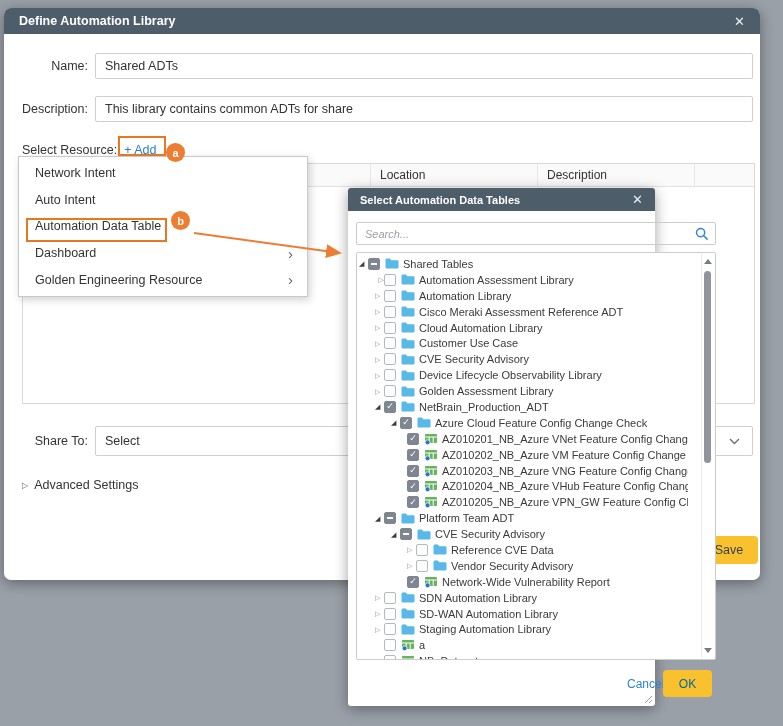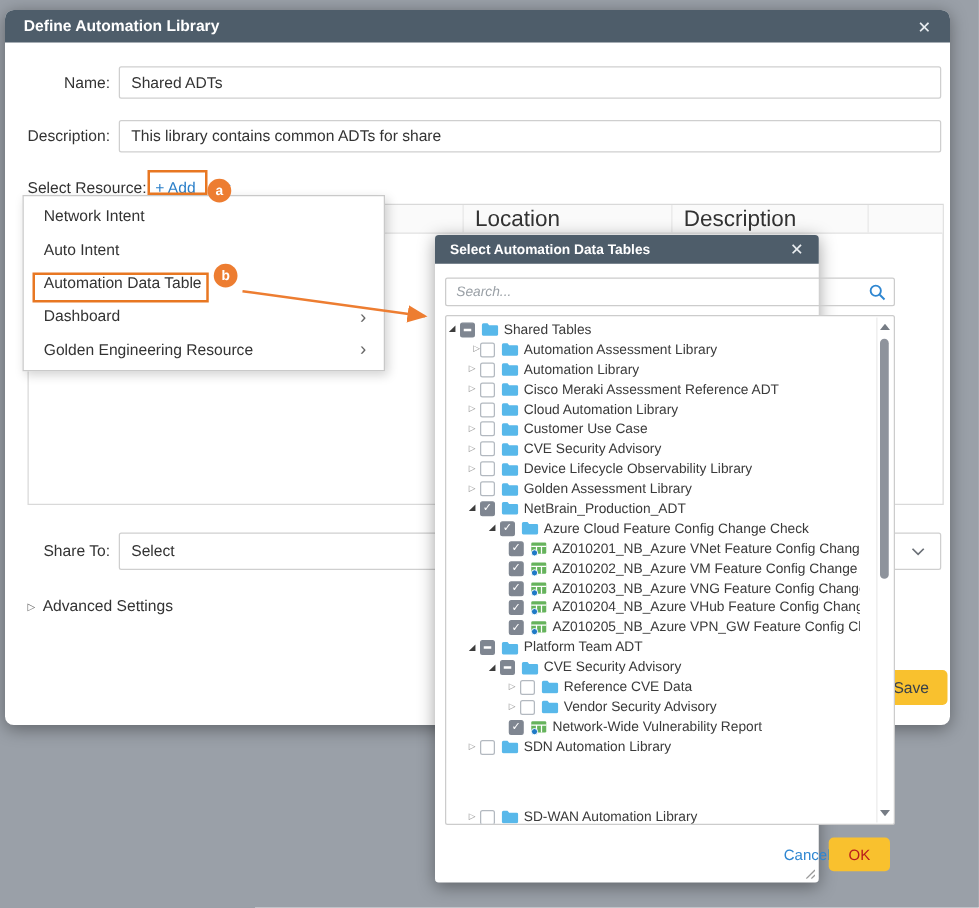--- a/index.html
+++ b/index.html
@@ -15,21 +15,21 @@
 
   .field-label{position:absolute;left:0;width:84px;text-align:right;font-size:12.5px;color:#333;}
   .text-input{position:absolute;left:91px;width:658px;height:26px;border:1px solid #cfcfcf;border-radius:2px;
     font-size:12.5px;color:#333;display:flex;align-items:center;padding-left:9px;box-sizing:border-box;background:#fff;}
 
   .select-resource-row{position:absolute;left:18px;top:135px;display:flex;align-items:center;font-size:12.5px;color:#333;}
   .add-btn{color:#2a7fc9;margin-left:7px;display:flex;align-items:center;gap:19px;cursor:pointer;}
 
   .res-table{position:absolute;left:18px;top:155px;width:733px;height:241px;border:1px solid #d9d9d9;box-sizing:border-box;background:#fff;}
   .res-table .thead{display:flex;height:22px;background:#fafafa;border-bottom:1px solid #e2e2e2;}
-  .res-table .th{font-size:18px;color:#333;font-weight:500;display:flex;align-items:center;padding-left:9px;box-sizing:border-box;border-right:1px solid #e8e8e8;}
+  .res-table .th{font-size:12px;color:#333;font-weight:500;display:flex;align-items:center;padding-left:9px;box-sizing:border-box;border-right:1px solid #e8e8e8;}
   .res-table .th:last-child{border-right:none;}
 
   .share-row{position:absolute;left:0;top:418px;width:100%;}
   .share-select{position:absolute;left:91px;top:0;width:658px;height:30px;border:1px solid #cfcfcf;border-radius:2px;
     box-sizing:border-box;display:flex;align-items:center;justify-content:space-between;padding:0 12px 0 9px;font-size:12.5px;color:#333;background:#fff;cursor:pointer;}
   .advanced{position:absolute;left:18px;top:470px;font-size:12.5px;color:#333;display:flex;align-items:center;gap:6px;cursor:pointer;}
   .advanced .tri{font-size:8px;color:#666;}
 
   .save-btn{position:absolute;left:696px;top:528px;width:58px;height:28px;background:#f9c12e;border:none;border-radius:4px;
     font-size:12.5px;color:#38404a;font-family:inherit;cursor:pointer;}
@@ -70,21 +70,21 @@
   .node-icon{margin-right:4px;flex:0 0 auto;display:flex;}
   .tree-label{padding-right:4px;}
 
   .scrollbar{position:absolute;top:1px;right:1px;bottom:1px;width:12px;background:#fff;border-left:1px solid #ececec;}
   .tri-up{position:absolute;top:5px;left:2px;width:0;height:0;border-left:4px solid transparent;border-right:4px solid transparent;border-bottom:5px solid #767c85;}
   .tri-down{position:absolute;bottom:5px;left:2px;width:0;height:0;border-left:4px solid transparent;border-right:4px solid transparent;border-top:5px solid #767c85;}
   .thumb{position:absolute;left:2px;top:17px;width:7px;height:192px;background:#8e939c;border-radius:4px;}
 
   .adt-footer-cancel{position:absolute;left:279px;top:489px;font-size:12px;color:#2e86d1;cursor:pointer;}
   .ok-btn{position:absolute;left:315px;top:482px;width:49px;height:27px;background:#f9c12e;border:none;border-radius:4px;
-    font-size:12px;color:#b91c1c;font-family:inherit;cursor:pointer;}
+    font-size:12px;color:#0369a1;font-family:inherit;cursor:pointer;}
   .resize-handle{position:absolute;right:3px;bottom:3px;}
 </style>
 </head>
 <body>
 
 <div class="canvas">
 
   <div class="dialog main-dialog">
     <div class="titlebar">
       <span>Define Automation Library</span>
@@ -415,21 +415,21 @@
           <div class="tree-row" style="padding-left: 18px;">
             <span class="expander collapsed">▷</span>
             <span class="cbx unchecked"></span>
             <span class="node-icon">
               <svg width="14" height="11" viewBox="0 0 14 11">
                 <path d="M0.5 2 Q0.5 0.6 1.8 0.6 L5 0.6 L6.3 2.2 L12.4 2.2 Q13.5 2.2 13.5 3.3 L13.5 9.4 Q13.5 10.5 12.4 10.5 L1.6 10.5 Q0.5 10.5 0.5 9.4 Z" fill="#58b8ea"></path>
               </svg>
             </span>
             <span class="tree-label">SDN Automation Library</span>
           </div>
-          <div class="tree-row" style="padding-left: 18px; margin-top: 40px;">
+          <div class="tree-row" style="padding-left: 18px;">
             <span class="expander collapsed">▷</span>
             <span class="cbx unchecked"></span>
             <span class="node-icon">
               <svg width="14" height="11" viewBox="0 0 14 11">
                 <path d="M0.5 2 Q0.5 0.6 1.8 0.6 L5 0.6 L6.3 2.2 L12.4 2.2 Q13.5 2.2 13.5 3.3 L13.5 9.4 Q13.5 10.5 12.4 10.5 L1.6 10.5 Q0.5 10.5 0.5 9.4 Z" fill="#58b8ea"></path>
               </svg>
             </span>
             <span class="tree-label">SD-WAN Automation Library</span>
           </div>
           <div class="tree-row" style="padding-left: 18px;">

